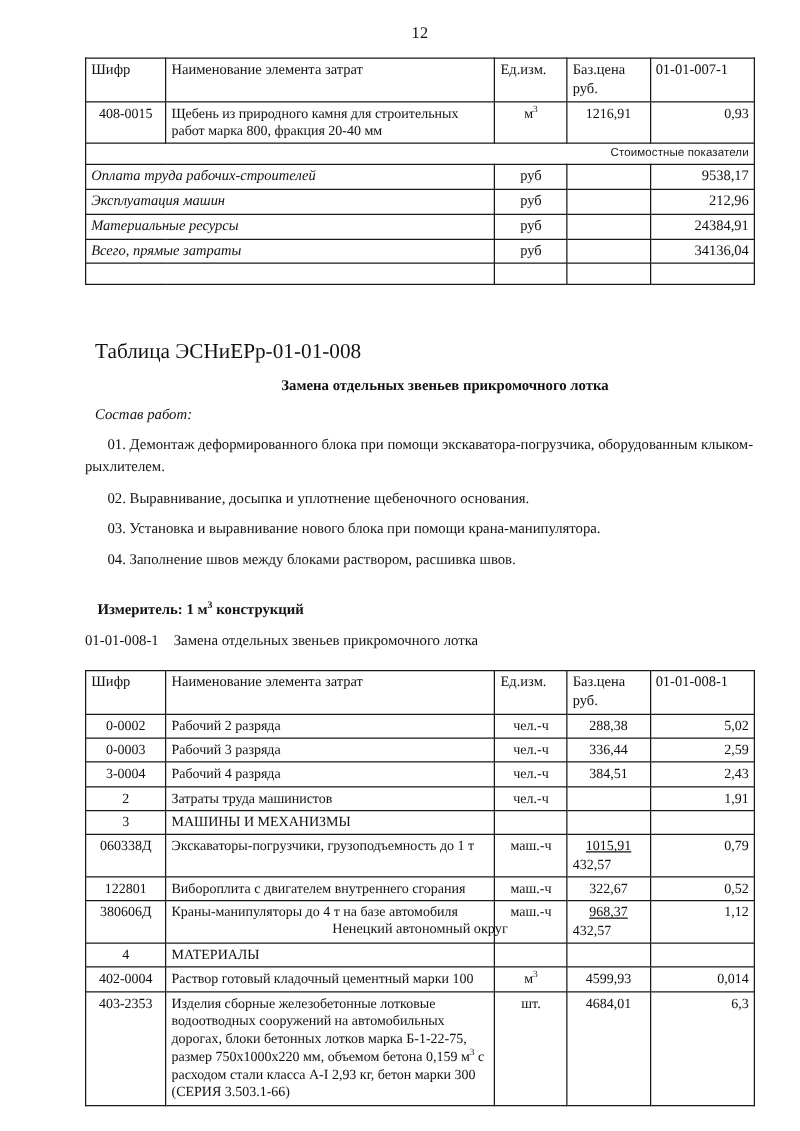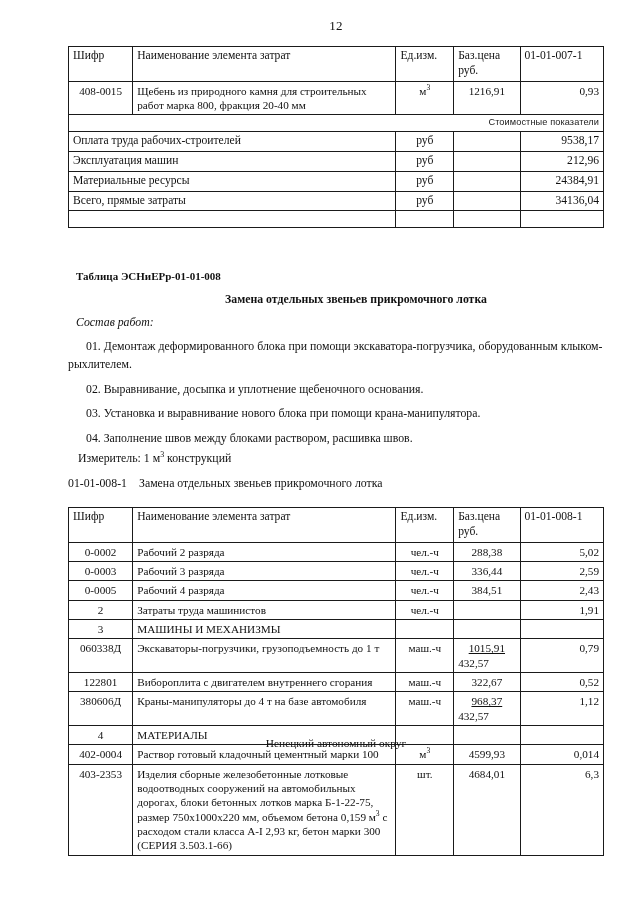--- a/index.html
+++ b/index.html
@@ -72,20 +72,21 @@
     color: #1a1a1a;
   }
   .nb-top    { border-top: none; }
   .nb-bottom { border-bottom: none; }
   .nb-right  { border-right: none; }
 
   .summary-label {
     font-weight: bold;
     font-size: 11.6px;
     padding-left: 14px;
+    font-style: italic;
   }
   .summary-unit {
     font-weight: bold;
     text-align: center;
     font-size: 11.6px;
   }
   .summary-value {
     font-weight: bold;
     text-align: right;
     font-size: 11.6px;
@@ -105,22 +106,22 @@
   
   .prose {
     margin: 0 auto;
     width: 536px;
     font-size: 11.8px;
     line-height: 1.5;
   }
   .spacer-lg { height: 40px; }
   .spacer-md { height: 14px; }
   .tbl-title {
-    font-weight: bold;
-    font-size: 11px;
+    font-weight: normal;
+    font-size: 17px;
     padding-left: 8px;
   }
   .tbl-subtitle {
     font-weight: bold;
     text-align: center;
     font-size: 11.8px;
     margin-top: 6px;
     padding-left: 40px;
   }
   .sostav {
@@ -130,22 +131,22 @@
     margin-top: 5px;
     padding-left: 8px;
   }
   .work-item {
     margin-top: 7px;
     text-indent: 18px;
     text-align: left;
     font-size: 11.8px;
   }
   .izmeritel {
-    margin-top: 2px;
-    font-weight: normal;
+    margin-top: 22px;
+    font-weight: bold;
     font-size: 11.8px;
     padding-left: 10px;
   }
   .code-line {
     margin-top: 8px;
     font-size: 11.8px;
   }
   .code-line .code { margin-right: 12px; }
   sup { font-size: 0.68em; vertical-align: super; line-height: 0; }
 
@@ -282,21 +283,21 @@
         <td class="c-right nb-bottom">5,02</td>
       </tr>
       <tr>
         <td class="c-center nb-bottom nb-top">0-0003</td>
         <td class="c-left nb-bottom nb-top">Рабочий 3 разряда</td>
         <td class="c-center nb-bottom nb-top">чел.-ч</td>
         <td class="c-center nb-bottom nb-top">336,44</td>
         <td class="c-right nb-bottom nb-top">2,59</td>
       </tr>
       <tr>
-        <td class="c-center nb-top">0-0005</td>
+        <td class="c-center nb-top">3-0004</td>
         <td class="c-left nb-top">Рабочий 4 разряда</td>
         <td class="c-center nb-top">чел.-ч</td>
         <td class="c-center nb-top">384,51</td>
         <td class="c-right nb-top">2,43</td>
       </tr>
 
       <tr>
         <td class="c-center bold">2</td>
         <td class="c-left">Затраты труда машинистов</td>
         <td class="c-center">чел.-ч</td>

